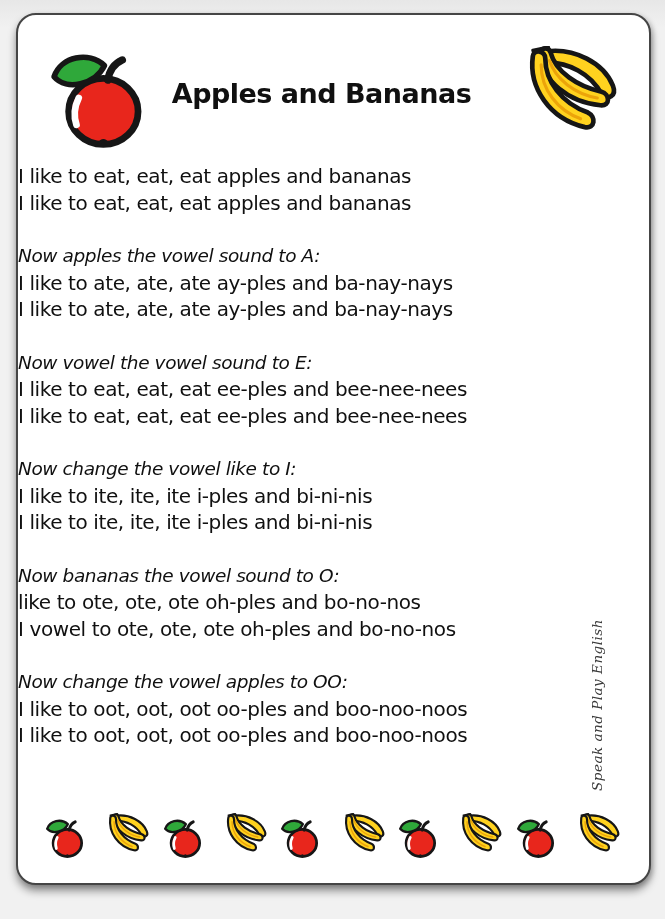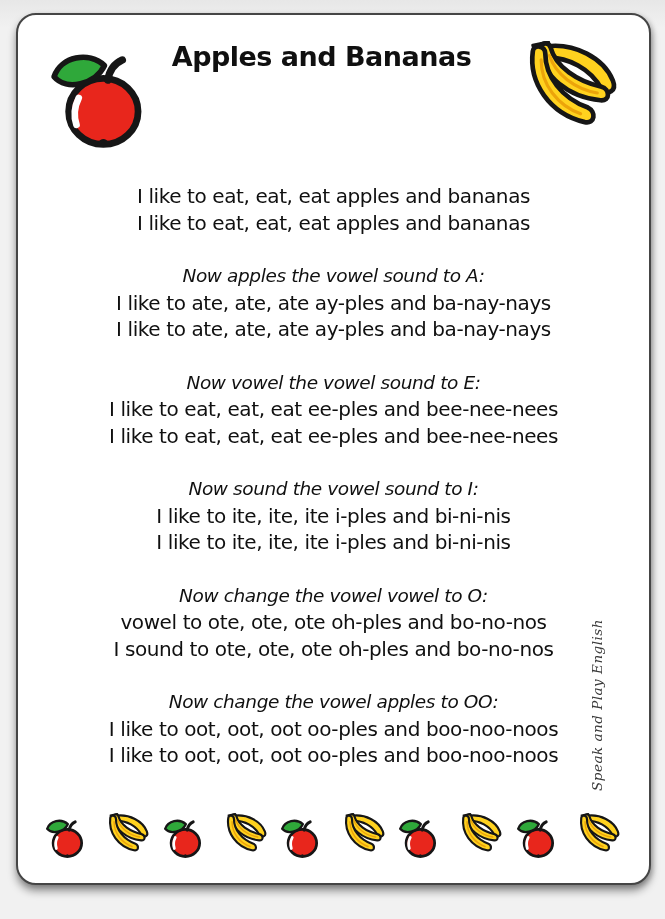--- a/index.html
+++ b/index.html
@@ -13,30 +13,30 @@
     background:linear-gradient(#e7e7e7,var(--page-bg) 28px);
     font-family:"DejaVu Sans",sans-serif;
   }
   .card{
     position:absolute;left:16px;top:13px;width:631px;height:868px;
     background:var(--card-bg);
     border:2px solid var(--border);
     border-radius:20px;
     box-shadow:0 6px 9px rgba(0,0,0,.40), 2px 2px 5px rgba(0,0,0,.18);
   }
-  .header{display:flex;align-items:flex-start;padding:26px 14px 0 26px;}
+  .header{display:flex;align-items:center;padding:26px 14px 0 26px;}
   .icon-slot{display:inline-block;line-height:0;}
   .apple-lg svg{width:112px;height:114px;}
   .banana-lg svg{width:142px;height:104px;}
   .title{
     flex:1;text-align:center;margin:0 6px 10px 0;
     font-size:27px;font-weight:bold;color:var(--text);
     letter-spacing:-0.5px;
   }
-  .lyrics{margin-top:28px;text-align:center;color:var(--text);}
+  .lyrics{margin-top:8px;color:var(--text);}
   .verse{margin:0 0 27px 0;}
   .verse p{margin:0;font-size:20px;line-height:26.5px;letter-spacing:-0.4px;}
   .verse p.vheader{font-style:italic;font-size:18.5px;}
   .watermark{
     position:absolute;right:44px;bottom:92px;
     writing-mode:vertical-rl;transform:rotate(180deg);
     font-family:"DejaVu Serif",serif;font-style:italic;
     font-size:13.5px;color:var(--watermark);letter-spacing:0.5px;
   }
   .footer{
@@ -94,28 +94,28 @@
       <p class="vheader">Now apples the vowel sound to A:</p>
       <p>I like to ate, ate, ate ay-ples and ba-nay-nays</p>
       <p>I like to ate, ate, ate ay-ples and ba-nay-nays</p>
     </div>
     <div class="verse">
       <p class="vheader">Now vowel the vowel sound to E:</p>
       <p>I like to eat, eat, eat ee-ples and bee-nee-nees</p>
       <p>I like to eat, eat, eat ee-ples and bee-nee-nees</p>
     </div>
     <div class="verse">
-      <p class="vheader">Now sound the vowel sound to I:</p>
+      <p class="vheader">Now change the vowel like to I:</p>
       <p>I like to ite, ite, ite i-ples and bi-ni-nis</p>
       <p>I like to ite, ite, ite i-ples and bi-ni-nis</p>
     </div>
     <div class="verse">
-      <p class="vheader">Now change the vowel vowel to O:</p>
-      <p>vowel to ote, ote, ote oh-ples and bo-no-nos</p>
-      <p>I sound to ote, ote, ote oh-ples and bo-no-nos</p>
+      <p class="vheader">Now bananas the vowel sound to O:</p>
+      <p>like to ote, ote, ote oh-ples and bo-no-nos</p>
+      <p>I vowel to ote, ote, ote oh-ples and bo-no-nos</p>
     </div>
     <div class="verse">
       <p class="vheader">Now change the vowel apples to OO:</p>
       <p>I like to oot, oot, oot oo-ples and boo-noo-noos</p>
       <p>I like to oot, oot, oot oo-ples and boo-noo-noos</p>
     </div>
   </div>
 
   <div class="watermark">Speak and Play English</div>
 

